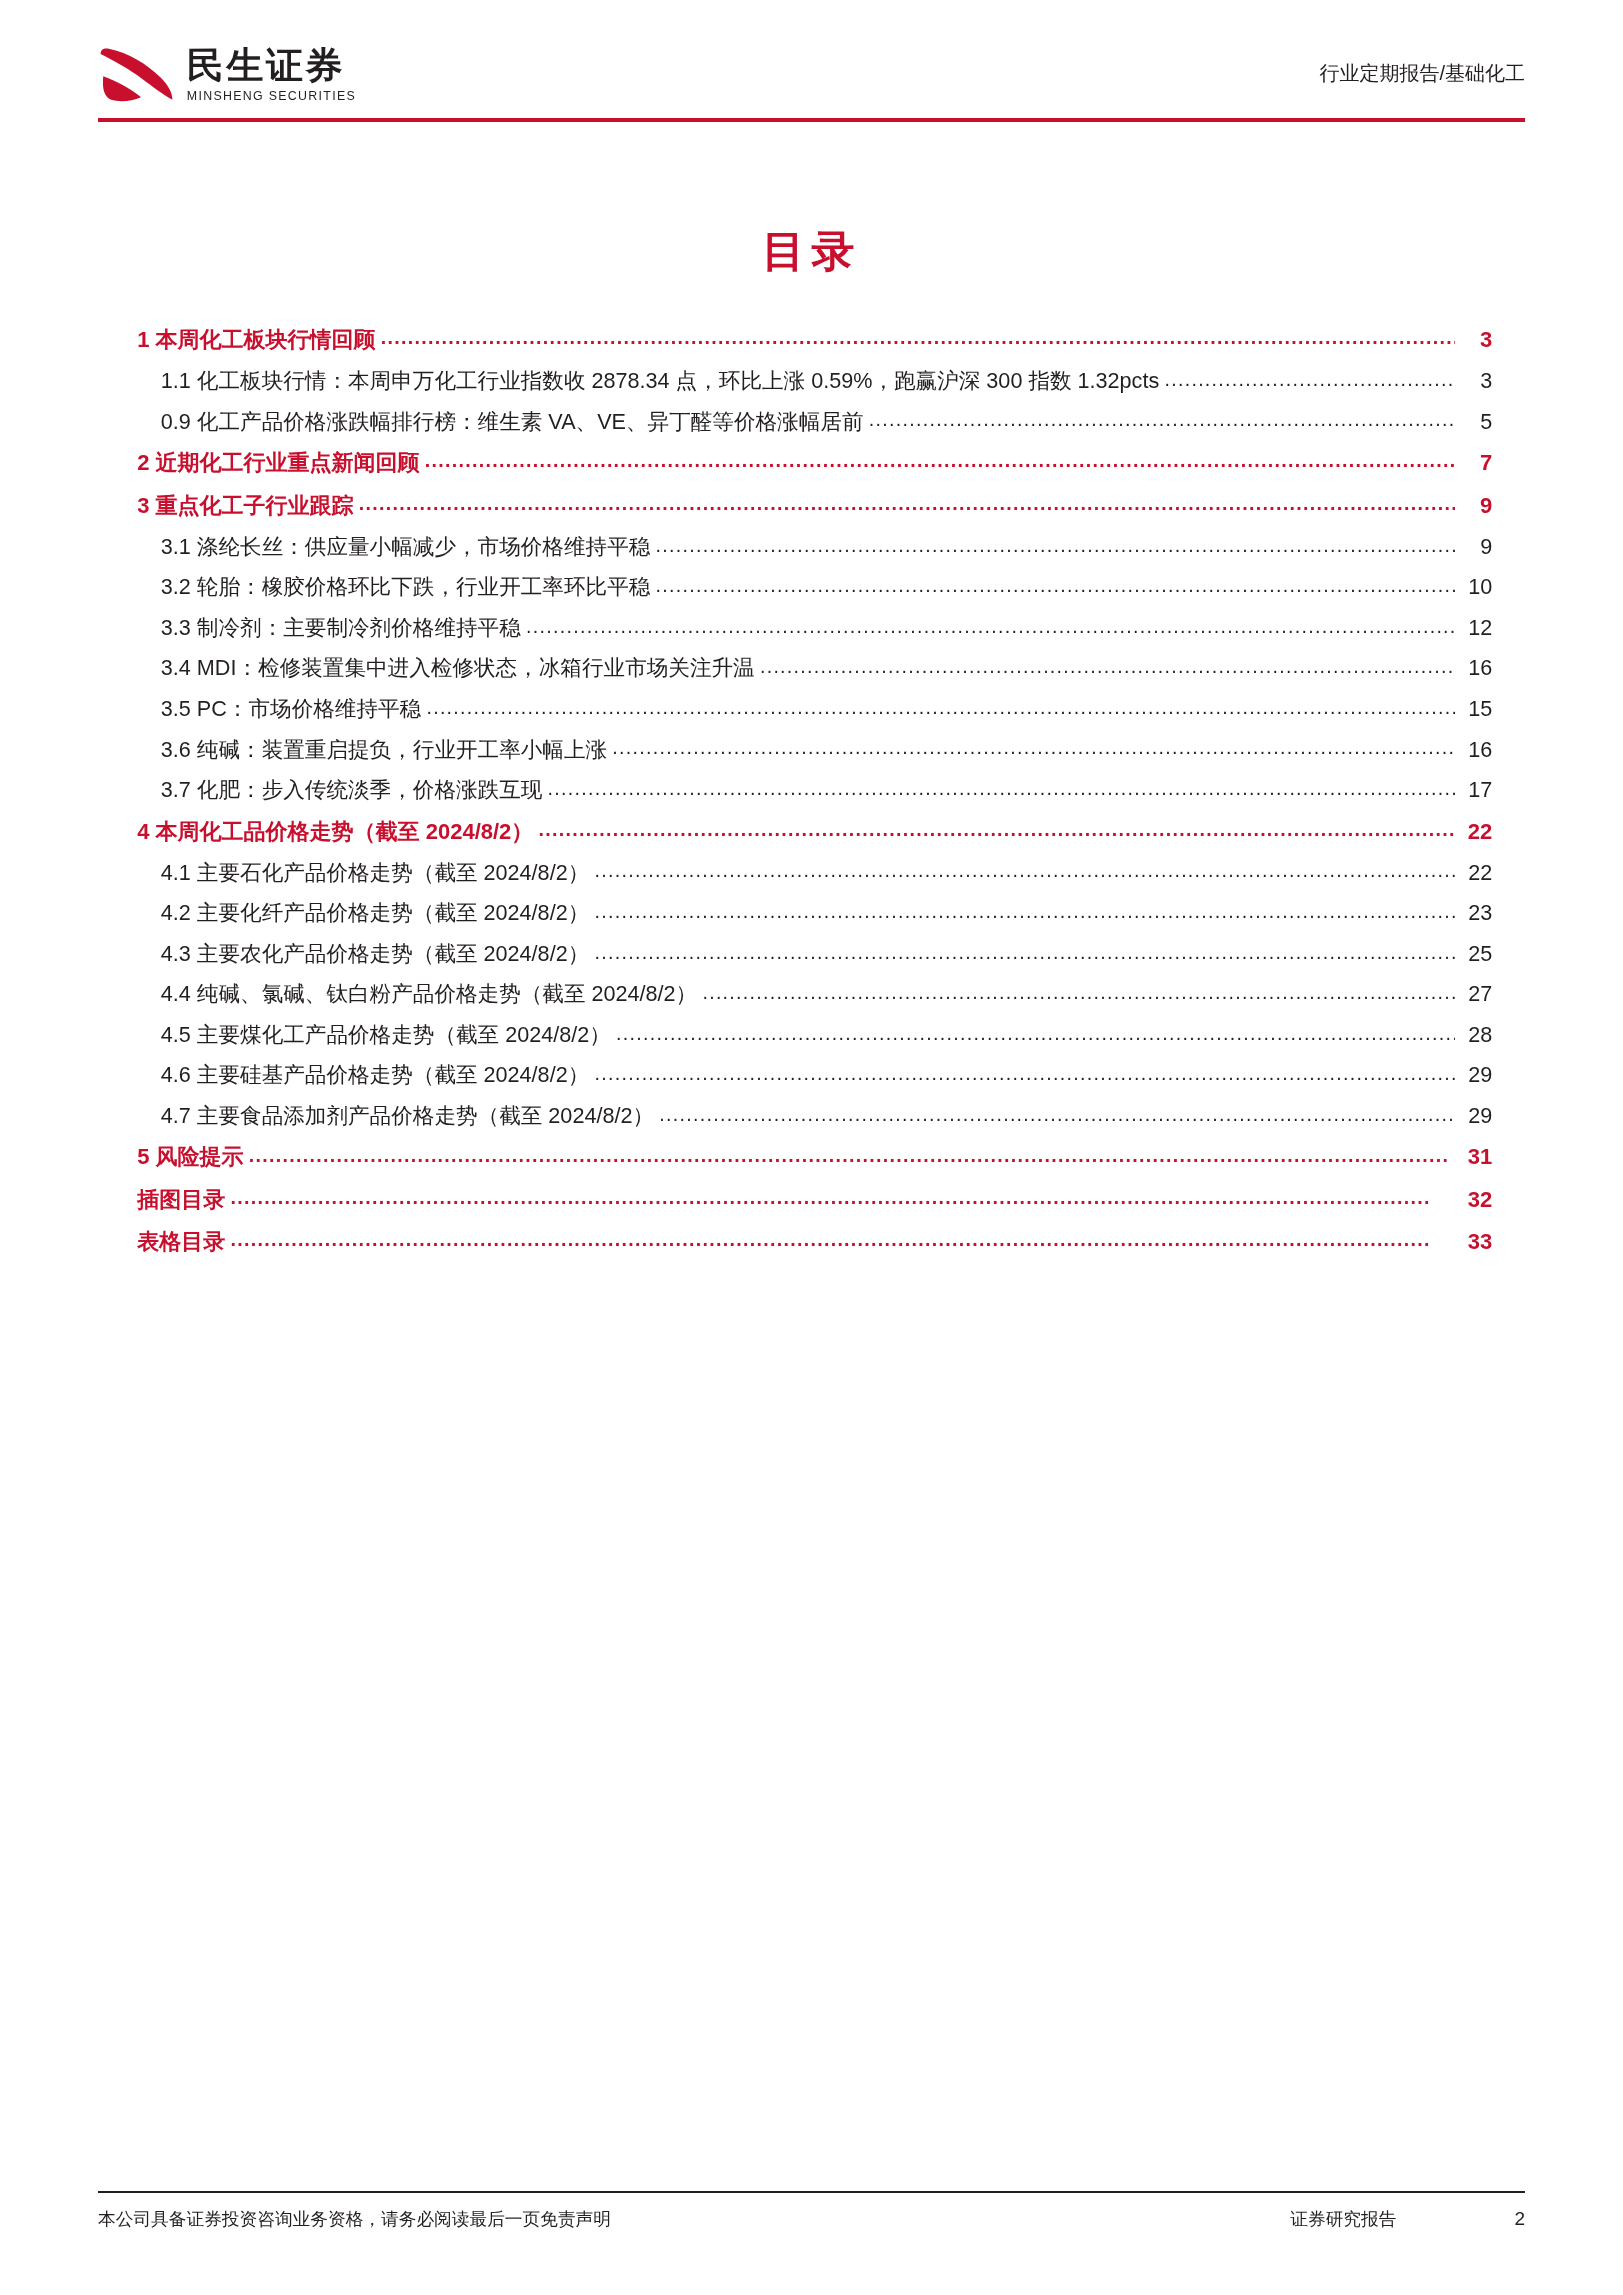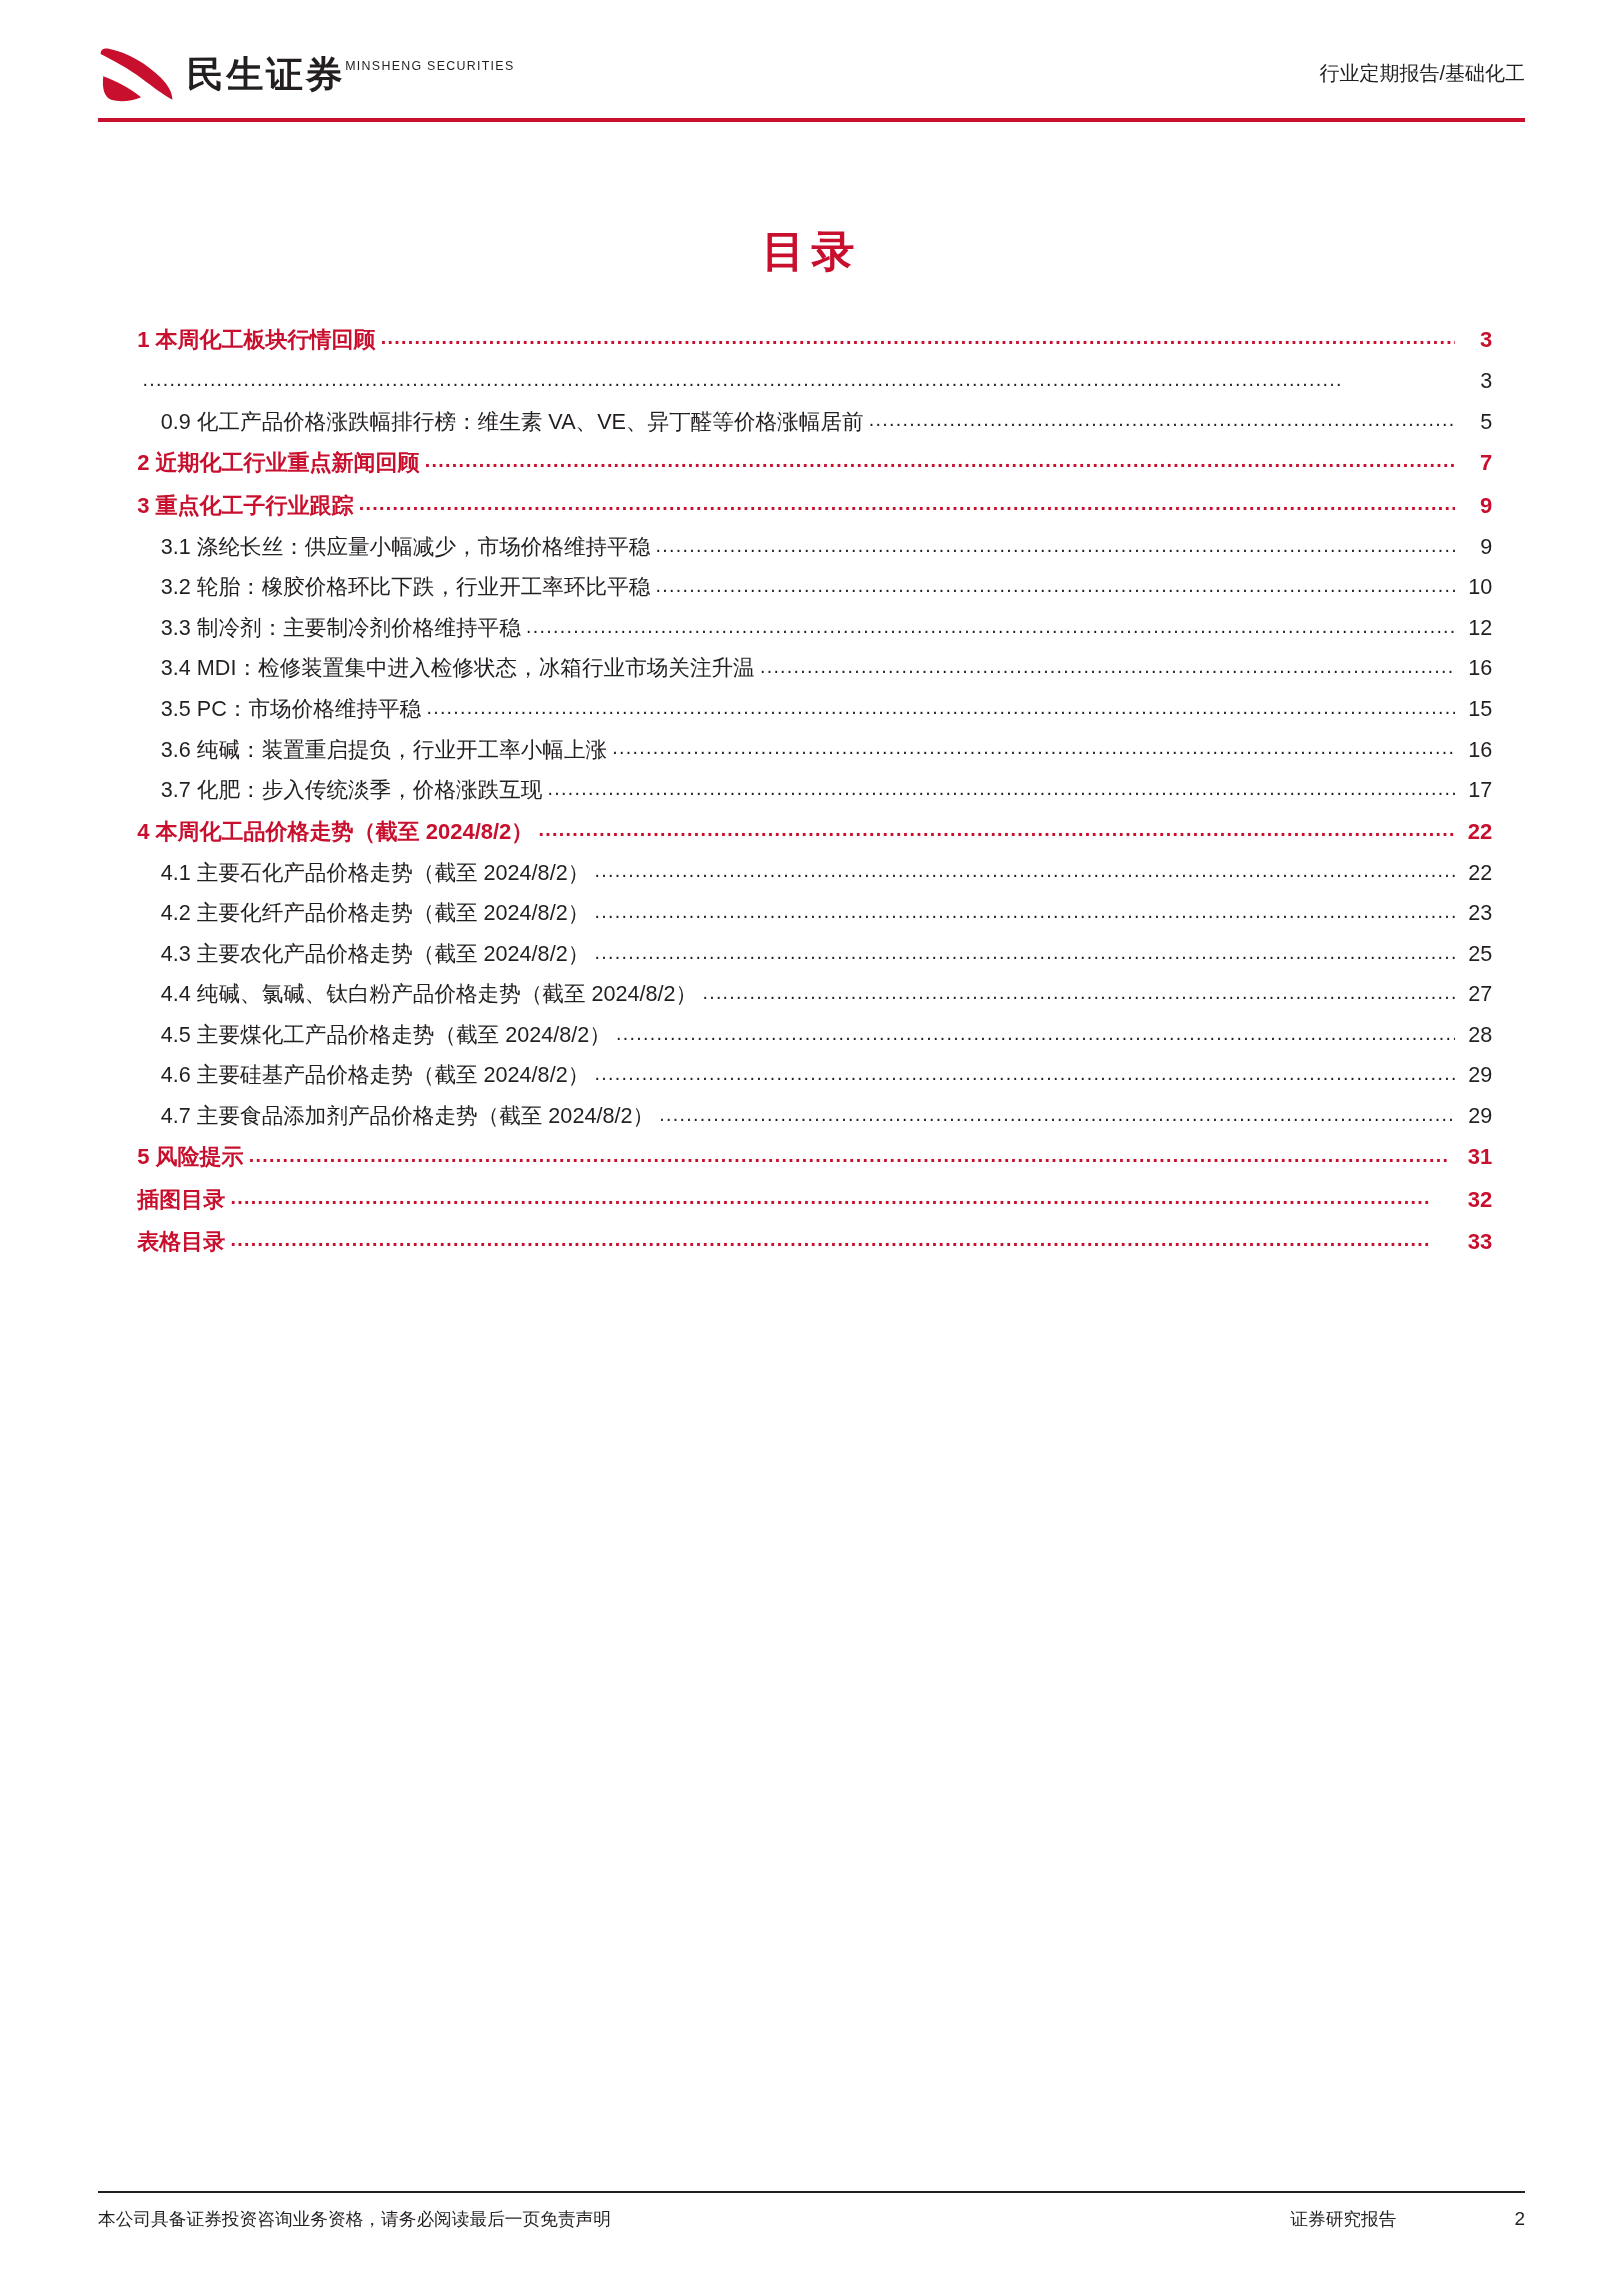--- a/index.html
+++ b/index.html
@@ -39,21 +39,21 @@
     align-items: center;
     gap: 11.8px;
   }
   .logo-mark {
     width: 77px;
     height: 58px;
     position: relative;
   }
   .logo-text-block {
     display: flex;
-    flex-direction: row;
+    flex-direction: column;
     justify-content: center;
   }
   .logo-cn {
     font-size: 37px;
     font-weight: bold;
     letter-spacing: 2.6px;
     color: #231f20;
     line-height: 1.05;
     font-family: "DejaVu Sans", sans-serif;
   }
@@ -199,20 +199,21 @@
 
   <div class="toc">
 
     <div class="toc-row lvl1">
       <span class="toc-label">1  本周化工板块行情回顾</span>
       <span class="toc-dots">..................................................................................................................................................................................</span>
       <span class="toc-page">3</span>
     </div>
 
     <div class="toc-row lvl2">
+      <span class="toc-label">1.1  化工板块行情：本周申万化工行业指数收 2878.34 点，环比上涨 0.59%，跑赢沪深 300 指数 1.32pcts</span>
       <span class="toc-dots">..................................................................................................................................................................................</span>
       <span class="toc-page">3</span>
     </div>
 
     <div class="toc-row lvl2">
       <span class="toc-label">0.9  化工产品价格涨跌幅排行榜：维生素 VA、VE、异丁醛等价格涨幅居前</span>
       <span class="toc-dots">..................................................................................................................................................................................</span>
       <span class="toc-page">5</span>
     </div>
 

